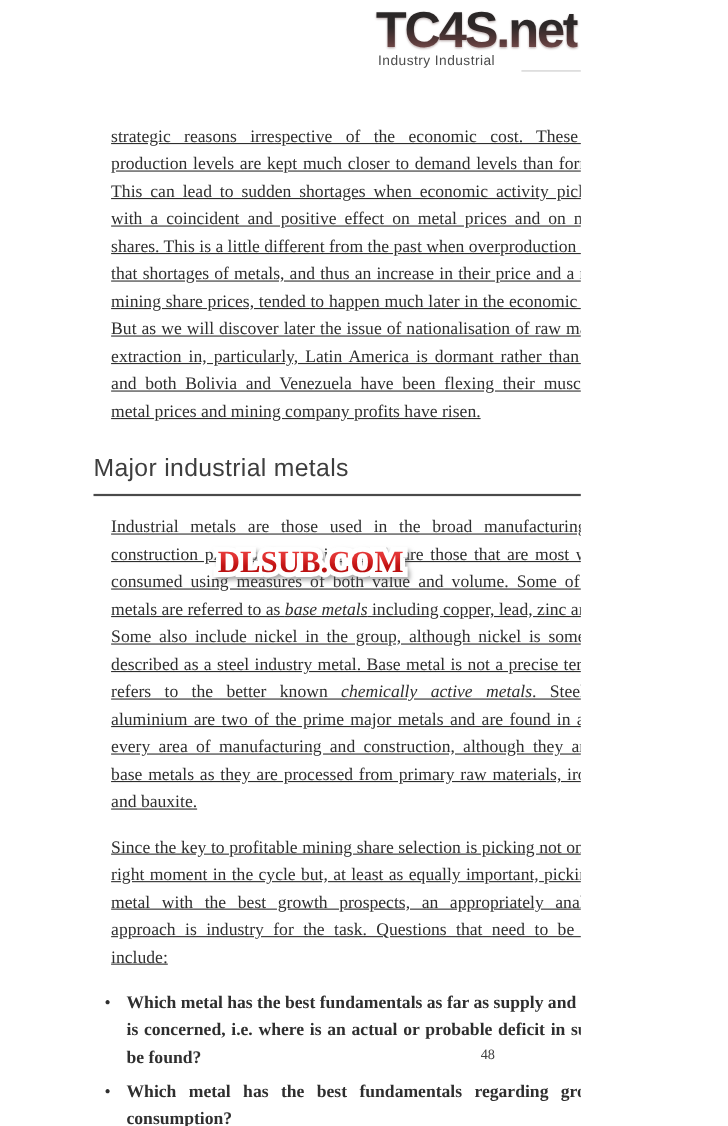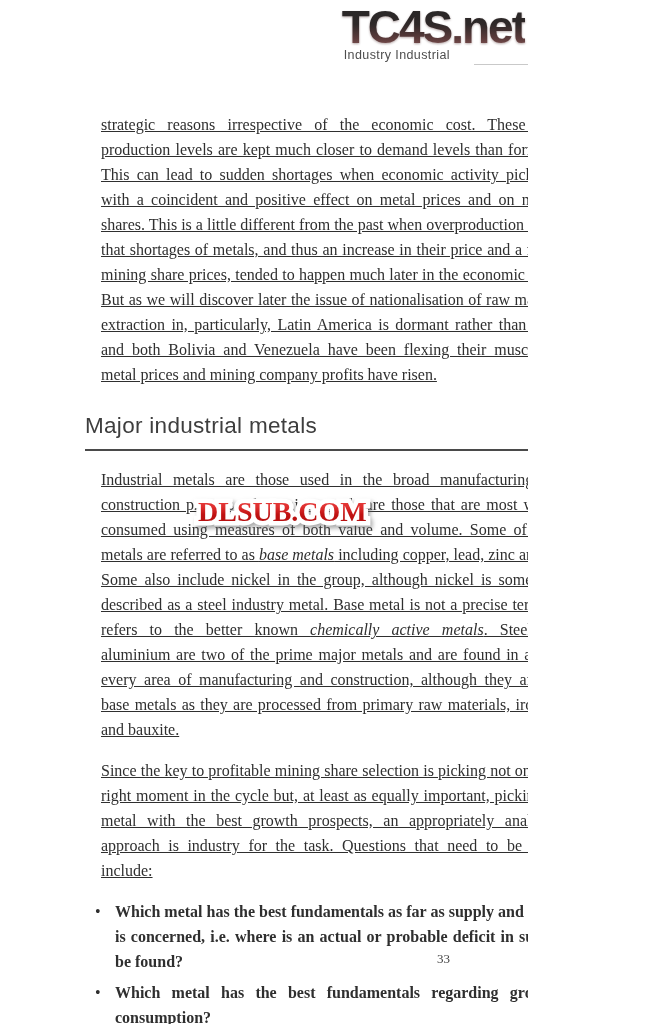--- a/index.html
+++ b/index.html
@@ -123,15 +123,15 @@
         <span class="btext">Which metal has the best fundamentals regarding growth in consumption?</span>
       </li>
     </ul>
   </div>
 
   <div id="dlsub-watermark" class="logo-stack">
     <span class="layer stroke-white">DLSUB.COM</span>
     <span class="fill">DLSUB.COM</span>
   </div>
 
-  <div id="page-number">33</div>
+  <div id="page-number">48</div>
 
 </div>
 
 </body></html>

